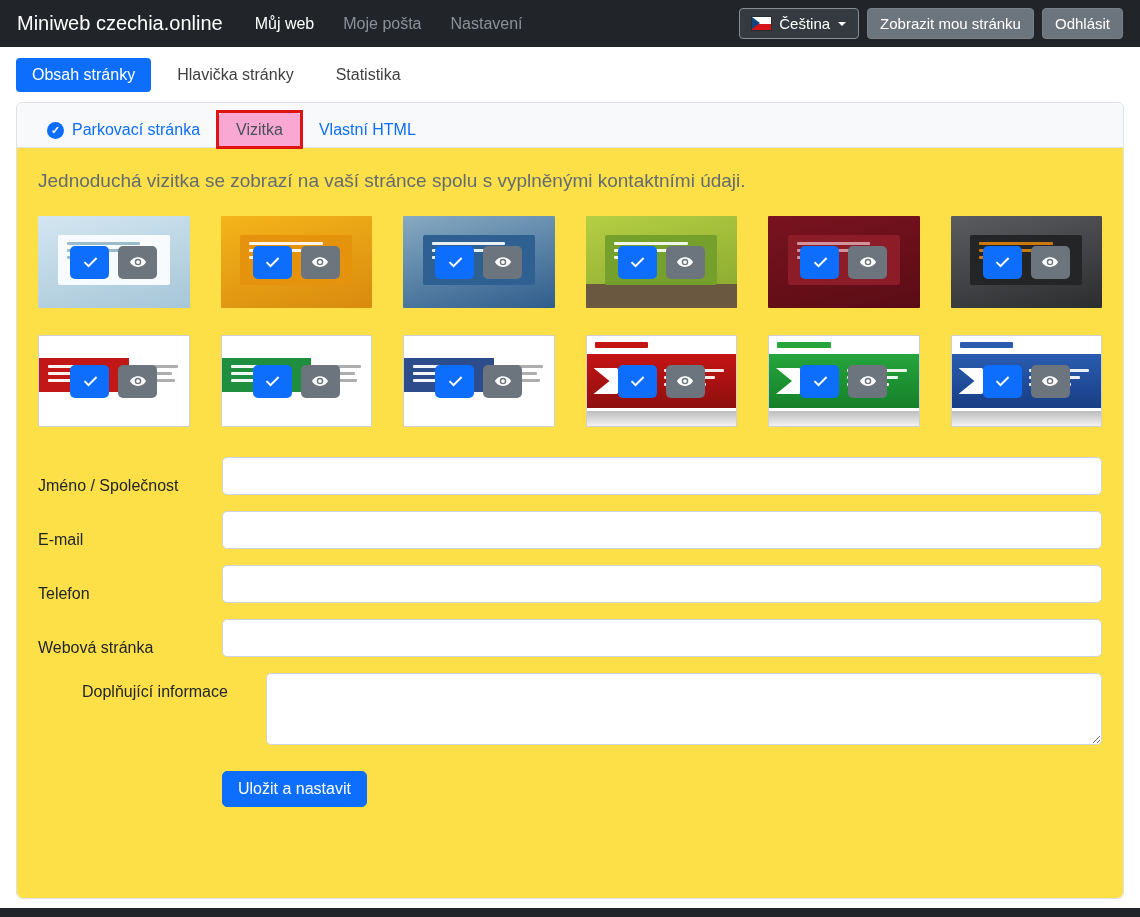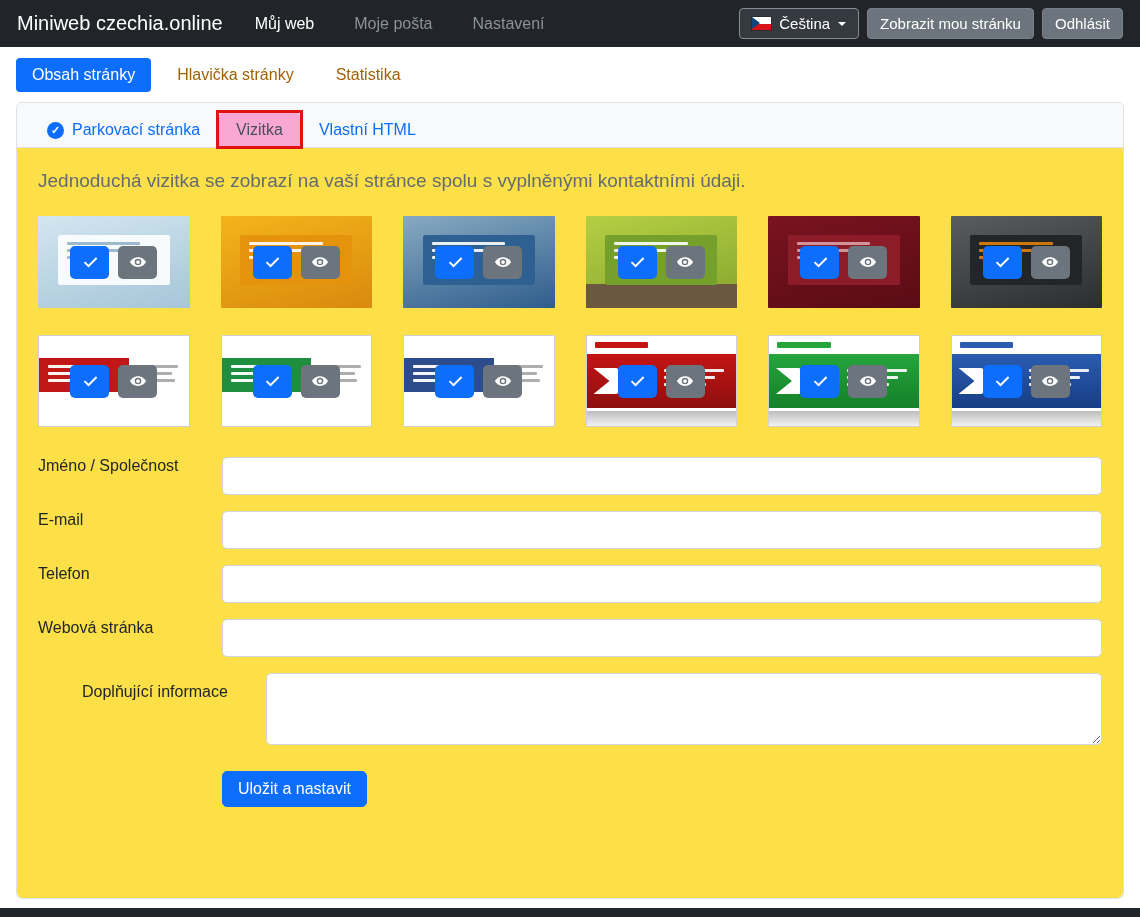--- a/index.html
+++ b/index.html
@@ -5,36 +5,36 @@
   * { box-sizing: border-box; margin: 0; padding: 0; }
   html, body { width: 1140px; }
   body {
     height: 917px; position: relative; overflow: hidden; background: #fff;
     font-family: "Liberation Sans", sans-serif;
   }
 
   
   .navbar { height: 47px; background: #212529; display: flex; align-items: center; padding: 0 17px; }
   .brand { color: #fff; font-size: 20px; margin-right: 22px; cursor: pointer; white-space: nowrap; }
-  .nav-links { display: flex; flex: 1; gap: 20px; align-items: center; }
+  .nav-links { display: flex; flex: 1; gap: 9px; align-items: center; }
   .nav-link { font-size: 16px; padding: 6px 10px; color: #8b9196; cursor: pointer; text-decoration: none; }
   .nav-link.active { color: #fff; }
   .nav-right { display: flex; gap: 8px; align-items: center; }
   .btn { font-family: inherit; font-size: 15px; border-radius: 4px; padding: 6px 12px; cursor: pointer; }
   .btn-lang { background: #343a40; color: #fff; border: 1px solid #858c93; display: flex; align-items: center; gap: 8px; }
   .flag { width: 19px; height: 13px; position: relative; display: inline-block;
     background: linear-gradient(#fff 0 50%, #d7141a 50% 100%); box-shadow: 0 0 0 1px rgba(0,0,0,.2); }
   .flag::before { content: ""; position: absolute; left: 0; top: 0; width: 0; height: 0;
     border-left: 8px solid #11457e; border-top: 6.5px solid transparent; border-bottom: 6.5px solid transparent; }
   .caret { width: 0; height: 0; border-left: 4px solid transparent; border-right: 4px solid transparent; border-top: 4px solid #fff; display: inline-block; }
   .btn-sec { background: #6c757d; color: #fff; border: 1px solid #798087; }
 
   
   .page-tabs { display: flex; align-items: center; padding: 11px 16px 10px; gap: 10px; }
-  .pill { font-size: 16px; padding: 8px 16px; border-radius: 4px; color: #a16207; cursor: pointer; text-decoration: none; }
+  .pill { font-size: 16px; padding: 8px 16px; border-radius: 4px; color: #404040; cursor: pointer; text-decoration: none; }
   .pill.active { background: #0d6efd; color: #fff; }
 
   
   .card { margin: 0 16px; border: 1px solid #dee2e6; border-radius: 6px; min-height: 797px; display: flex; flex-direction: column; }
   .card-header { background: #f8f9fa; padding: 9px 12px 0; border-radius: 6px 6px 0 0; border-bottom: 1px solid #dee2e6; }
   .nav-tabs { display: flex; margin-bottom: -1px; }
   .tab { position: relative; display: flex; align-items: center; gap: 8px; padding: 8px 17px; font-size: 16px;
     color: #0d6efd; cursor: pointer; border: 1px solid transparent; border-radius: 5px 5px 0 0; }
   .tab.active { background: #f9a8d4; color: #495057; border-color: #dee2e6 #dee2e6 #fff; }
   .check-circle { width: 17px; height: 17px; border-radius: 50%; background: #0d6efd; color: #fff;
@@ -62,21 +62,21 @@
     background: #fff; clip-path: polygon(0 0, 55% 0, 100% 50%, 55% 100%, 0 100%, 38% 50%); }
   .tpl-arrowlines { position: absolute; right: 8%; top: 28%; width: 40%; display: flex; flex-direction: column; gap: 4px; }
   .tpl-reflect { position: absolute; left: 0; right: 0; bottom: 0; height: 17%; background: linear-gradient(#bdbdbd, #f2f2f2); }
   .tpl-overlay { position: absolute; inset: 0; display: flex; align-items: center; justify-content: center; gap: 9px; }
   .ovl-btn { width: 39px; height: 33px; border: none; border-radius: 5px; display: flex; align-items: center;
     justify-content: center; cursor: pointer; padding: 0; }
   .ovl-check { background: #0d6efd; }
   .ovl-eye { background: #6c757d; }
 
   
-  .form-row { display: flex; align-items: flex-start; margin-bottom: 16px; }
+  .form-row { display: flex; align-items: flex-end; margin-bottom: 16px; }
   .form-row.top { align-items: flex-start; margin-left: 44px; }
   .form-row.top .flabel { padding-top: 10px; }
   .flabel { width: 184px; flex: 0 0 184px; font-size: 16px; color: #212529; }
   .fcontrol { flex: 1; }
   .form-control { width: 100%; font-family: inherit; font-size: 16px; color: #212529; padding: 7px 12px;
     border: 1px solid #ced4da; border-radius: 5px; height: 38px; background: #fff; }
   textarea.form-control { height: 72px; resize: vertical; }
   .submit-row { margin-left: 184px; padding-top: 6px; }
   .btn-primary { background: #0d6efd; color: #fff; border: 1px solid #0d6efd; font-size: 16px;
     padding: 8px 15px; border-radius: 5px; cursor: pointer; font-family: inherit; }

